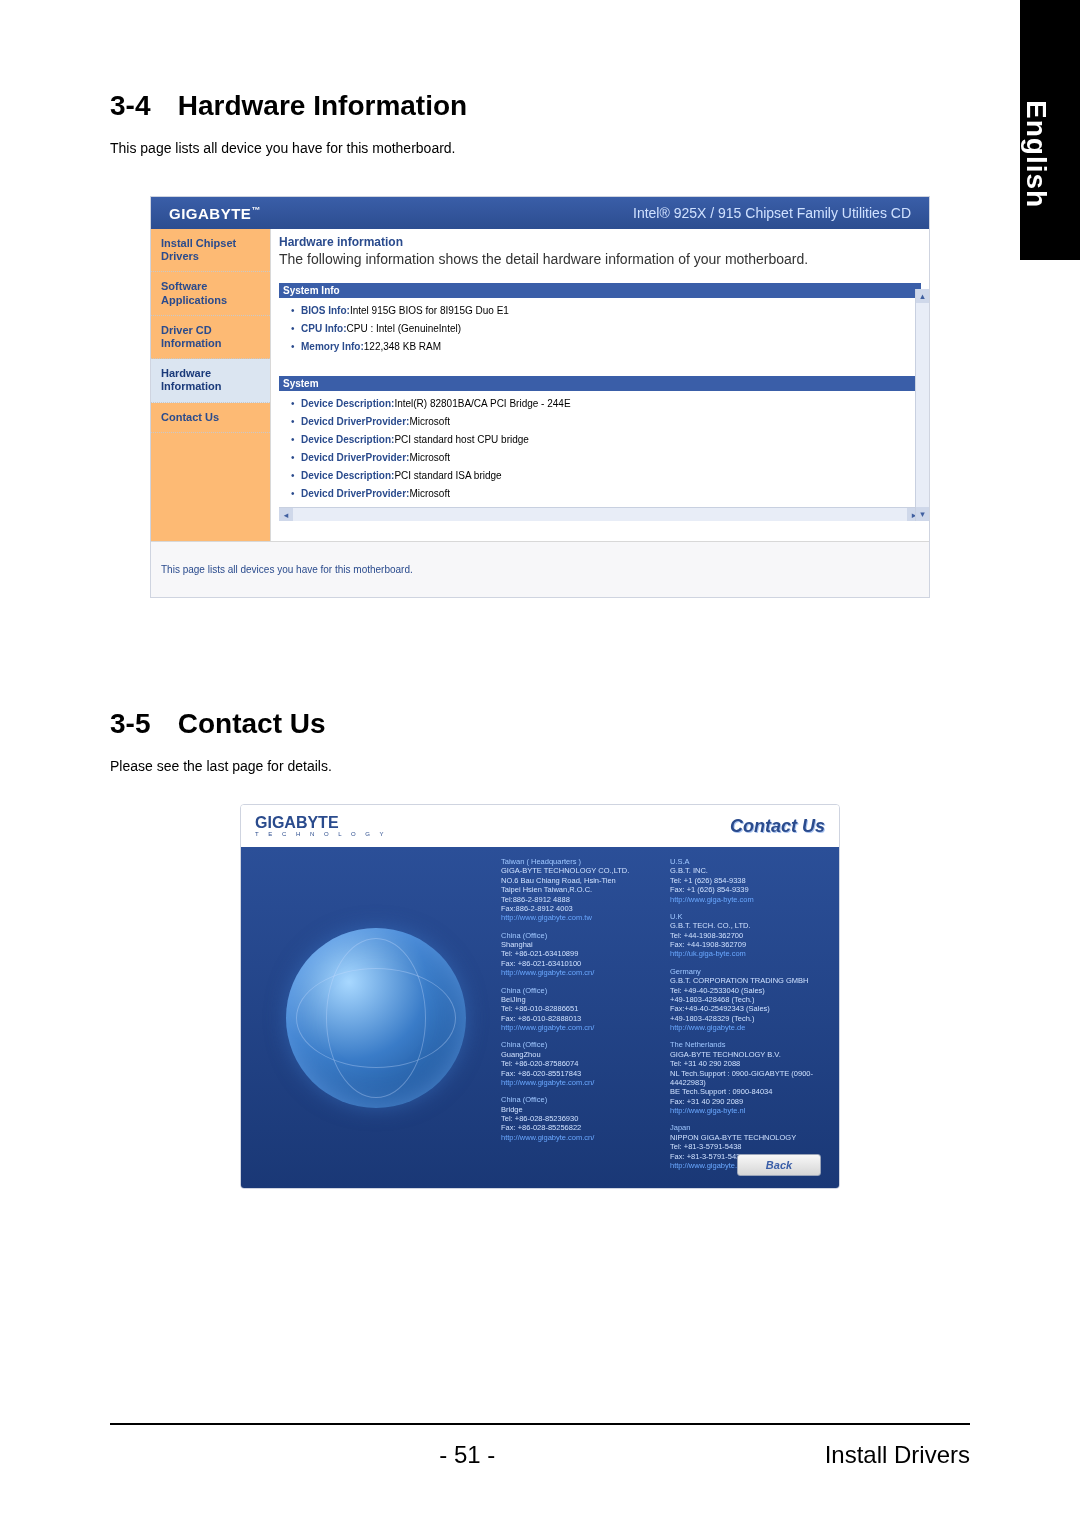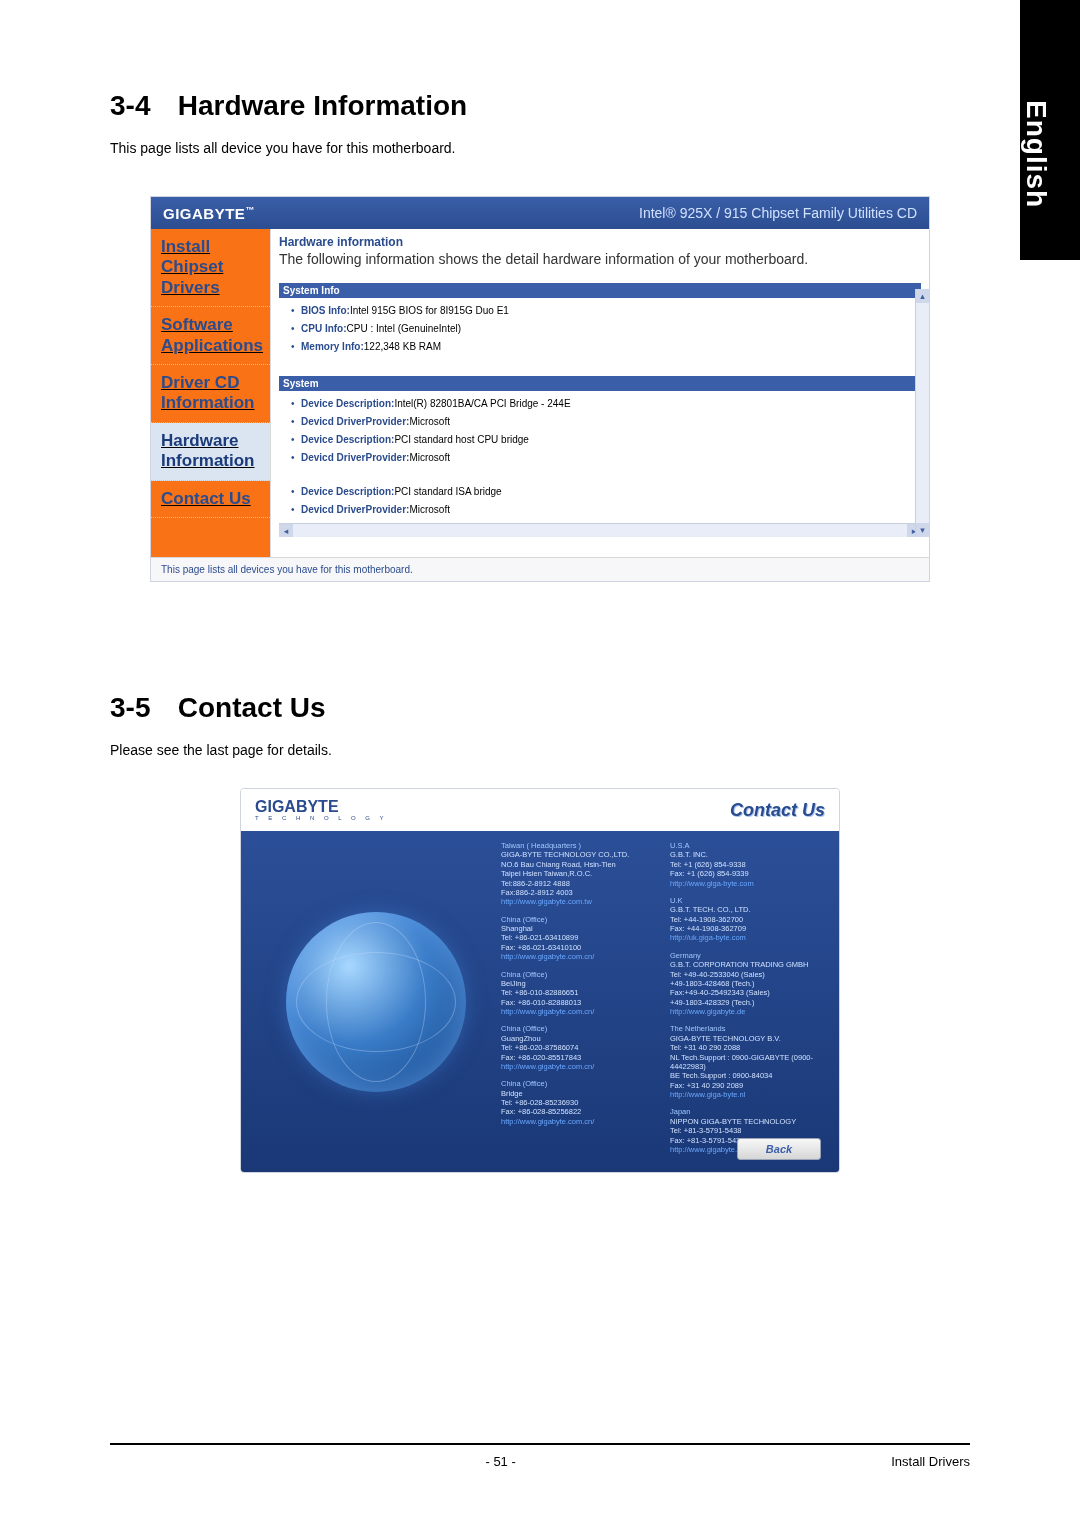--- a/index.html
+++ b/index.html
@@ -52,34 +52,33 @@
     margin: 40px auto 0 auto;
     border: 1px solid #cfd4e0;
     background: #fff;
   }
   .shot1-header {
     height: 32px;
     background: linear-gradient(#3a5ea8, #2c4d90);
     display: flex;
     align-items: center;
     justify-content: space-between;
-    padding: 0 12px;
+    padding: 0 18px;
     color: #fff;
     font-weight: bold;
   }
   .shot1-logo { font-size: 15px; letter-spacing: 0.5px; }
   .shot1-logo sup { font-size: 9px; }
   .shot1-title { font-size: 14px; color: #cfe1ff; font-weight: normal; }
   .shot1-body { display: flex; }
   .shot1-nav {
     width: 120px;
-    background: #f97316;
+    background: #fdba74;
     border-right: 1px solid #d8d8d8;
-    font-size: 17px;
-    text-decoration: underline;
+    font-size: 11px;
   }
   .shot1-nav .item {
     padding: 8px 10px;
     border-bottom: 1px dotted #c8c8c8;
     color: #2a4b8d;
     font-weight: bold;
     line-height: 1.2;
     cursor: pointer;
   }
   .shot1-nav .item.active { background: #dbe5f1; color: #1a3a7a; }
@@ -115,21 +114,21 @@
     content: "•";
     position: absolute;
     left: 0;
     color: #2a4b8d;
   }
   .shot1-list li .lbl { color: #2a4b8d; font-weight: bold; }
   .shot1-list li .val { color: #000; }
   .shot1-caption {
     color: #2a4b8d;
     font-size: 10px;
-    padding: 6px 10px;
+    padding: 22px 10px;
     border-top: 1px solid #d8d8d8;
     background: #f7f7f9;
   }
   .shot1-scroll {
     position: absolute;
     right: 0; top: 60px; bottom: 20px;
     width: 14px;
     background: #e8edf7;
     border-left: 1px solid #c8d0e0;
     display: flex; flex-direction: column; justify-content: space-between;
@@ -200,24 +199,24 @@
     color: #3a5ea8;
     cursor: pointer;
   }
 
   
   .footer {
     position: absolute;
     left: 110px; right: 110px;
     bottom: 60px;
     border-top: 2px solid #000;
-    padding-top: 9px;
+    padding-top: 16px;
     display: flex;
     justify-content: space-between;
-    font-size: 13px;
+    font-size: 24px;
   }
   .footer .pageno { margin: 0 auto; }
 </style>
 </head>
 <body>
 
 <div class="side-tab">
   <div class="side-tab-text">English</div>
 </div>
 
@@ -254,21 +253,21 @@
           <li><span class="lbl">CPU Info:</span><span class="val">CPU : Intel (GenuineIntel)</span></li>
           <li><span class="lbl">Memory Info:</span><span class="val">122,348 KB RAM</span></li>
         </ul>
 
         <div class="shot1-group-h">System</div>
         <ul class="shot1-list">
           <li><span class="lbl">Device Description:</span><span class="val">Intel(R) 82801BA/CA PCI Bridge - 244E</span></li>
           <li><span class="lbl">Devicd DriverProvider:</span><span class="val">Microsoft</span></li>
           <li><span class="lbl">Device Description:</span><span class="val">PCI standard host CPU bridge</span></li>
           <li><span class="lbl">Devicd DriverProvider:</span><span class="val">Microsoft</span></li>
-          <li style="margin-top:16px"><span class="lbl">Device Description:</span><span class="val">PCI standard ISA bridge</span></li>
+          <li style="margin-top:0"><span class="lbl">Device Description:</span><span class="val">PCI standard ISA bridge</span></li>
           <li><span class="lbl">Devicd DriverProvider:</span><span class="val">Microsoft</span></li>
         </ul>
 
         <div class="shot1-scroll">
           <div class="arr">▴</div>
           <div class="arr">▾</div>
         </div>
         <div class="shot1-hscroll">
           <div class="arr">◂</div>
           <div class="arr">▸</div>

